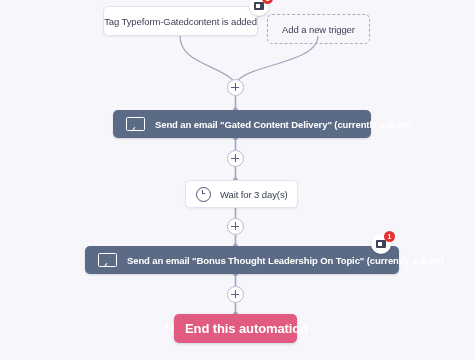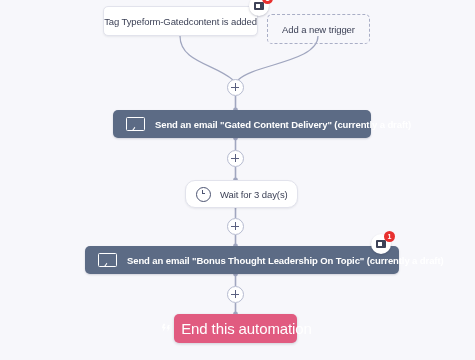--- a/index.html
+++ b/index.html
@@ -143,22 +143,22 @@
     background: #e15b80;
     border-radius: 5px;
     display: flex;
     align-items: center;
     justify-content: center;
     box-shadow: 0 1px 3px rgba(40,45,70,0.2);
     cursor: pointer;
   }
   .end-label {
     color: #ffffff;
-    font-size: 15px;
-    font-weight: normal;
+    font-size: 13px;
+    font-weight: bold;
     margin-left: 9px;
     letter-spacing: -0.1px;
     white-space: nowrap;
   }
   .end-icon {
     width: 13px; height: 13px;
     position: relative;
     flex: 0 0 auto;
   }
   .end-icon svg { display:block; }
@@ -276,21 +276,21 @@
 
   <div class="plus" style="left:227px; top:79px;"></div>
 
   <div class="action-bar" style="left:113px; top:110px; width:245px; height:28px;">
     <span class="env-icon"></span>
     <span class="action-label">Send an email "Gated Content Delivery" (currently a draft)</span>
   </div>
 
   <div class="plus" style="left:227px; top:150px;"></div>
 
-  <div class="wait-card" style="left:185px; top:180px; width:101px; height:26px;border-radius:10px;">
+  <div class="wait-card" style="left:185px; top:180px; width:101px; height:26px;">
     <span class="clock-icon"></span>
     <span class="wait-label">Wait for 3 day(s)</span>
   </div>
 
   <div class="plus" style="left:227px; top:218px;"></div>
 
   <div class="action-bar" style="left:85px; top:246px; width:301px; height:28px;">
     <span class="env-icon"></span>
     <span class="action-label">Send an email "Bonus Thought Leadership On Topic" (currently a draft)</span>
   </div>

